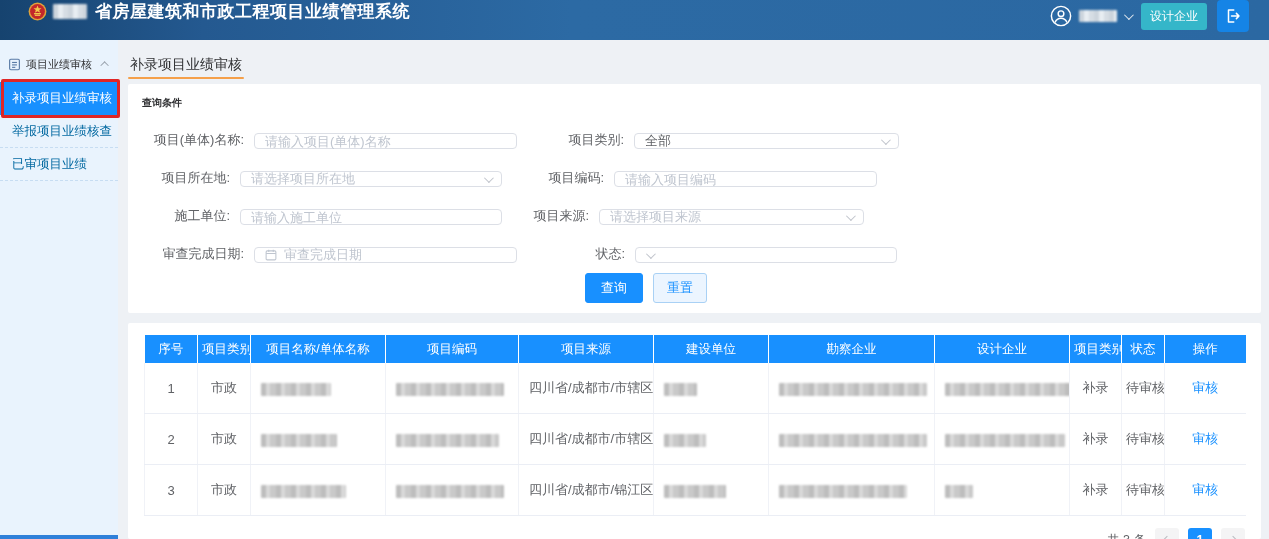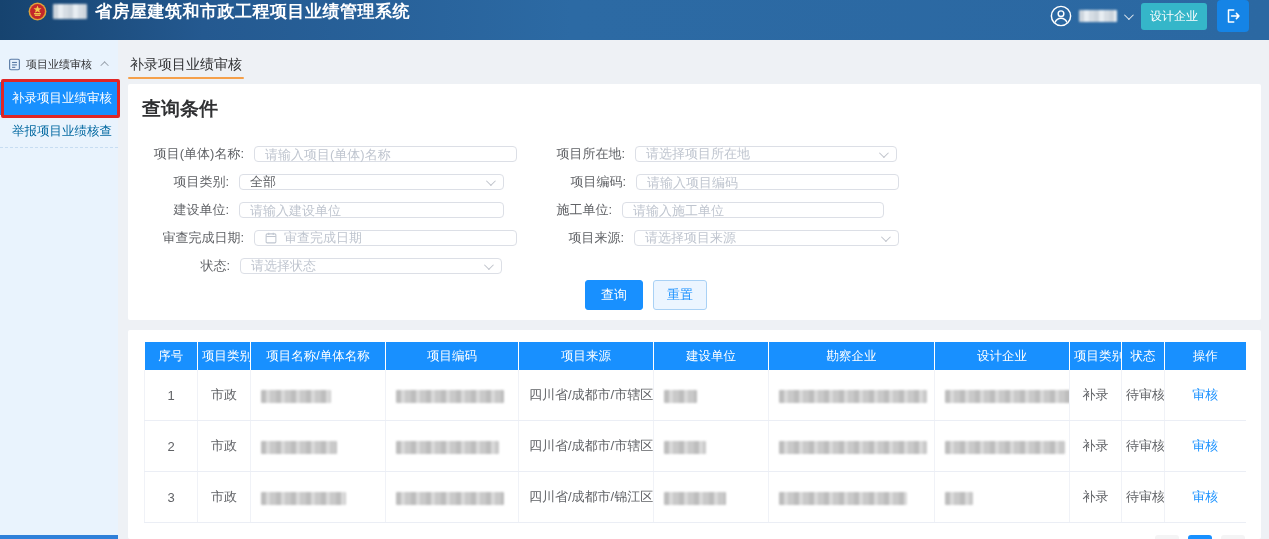--- a/index.html
+++ b/index.html
@@ -50,23 +50,23 @@
   .tabstrip { height:44px; display:flex; align-items:flex-end; padding-left:10px; flex-shrink:0; }
   .tab { font-size:14px; color:#303133; padding:0 2px 10px; position:relative; cursor:pointer; }
   .tab.active::after { content:''; position:absolute; left:0; right:0; bottom:5px; height:2px;
     background:#f5a04a; border-radius:1px; }
 
   .content { flex:1; padding:0 8px 0 10px; display:flex; flex-direction:column; overflow:hidden; }
   .panel { background:#fff; border-radius:2px; }
 
   
   .query-panel { padding:10px 14px 4px; flex-shrink:0; }
-  .qtitle { font-size:19px; font-weight:bold; color:#303133; margin:2px 0 18px; }
+  .qtitle { font-size:10px; font-weight:bold; color:#303133; margin:2px 0 11px; }
   .query-form { display:flex; flex-wrap:wrap; }
-  .fg { display:flex; align-items:center; height:28px; }
+  .fg { display:flex; align-items:flex-end; height:28px; margin-bottom:10px; }
   .fg.col0, .fg.col1 { margin-right:20px; }
   .flabel { text-align:right; padding-right:10px; font-size:13px; color:#606266; flex-shrink:0; }
   .col0 .flabel { width:112px; } .col0 .ctrl { width:263px; }
   .col1 .flabel { width:97px; }  .col1 .ctrl { width:265px; }
   .col2 .flabel { width:98px; }  .col2 .ctrl { width:262px; }
   .ctrl { height:16px; border:1px solid #dcdfe6; border-radius:4px; background:#fff;
     display:flex; align-items:center; padding:0 10px; font-size:13px; cursor:text; }
   .ctrl.select { cursor:pointer; }
   .ctrl input { border:none; outline:none; width:100%; font-size:13px; color:#606266; background:transparent; }
   .ctrl input::placeholder { color:#bfc5cf; }
@@ -145,97 +145,91 @@
         <line x1="5" y1="5.5" x2="11" y2="5.5" stroke="#5a7ba6" stroke-width="1.4"></line>
         <line x1="5" y1="8.5" x2="11" y2="8.5" stroke="#5a7ba6" stroke-width="1.4"></line>
         <line x1="5" y1="11.5" x2="9" y2="11.5" stroke="#5a7ba6" stroke-width="1.4"></line>
       </svg>
       <span>项目业绩审核</span>
       <span class="chev up"></span>
     </div>
     <nav>
         <div class="menu-item active">补录项目业绩审核</div>
         <div class="menu-item">举报项目业绩核查</div>
+        <div class="menu-item">已审项目业绩</div>
       </nav>
     <div class="annotation-box"></div>
     <div class="sidebar-bottom"></div>
   </aside>
 
   <main class="main">
     <div class="tabstrip">
       <div class="tab active">补录项目业绩审核</div>
     </div>
 
     <div class="content">
       <section class="panel query-panel">
         <h3 class="qtitle">查询条件</h3>
         <div class="query-form">
             <div class="fg col0">
               <label class="flabel">项目(单体)名称:</label>
               <div class="ctrl text">
                 <input placeholder="请输入项目(单体)名称" style="">
               </div>
             </div>
+            <div class="fg col1">
+              <label class="flabel">项目类别:</label>
+              <div class="ctrl select">
+                <span class="val">全部</span>
+                <span class="chev down"></span>
+              </div>
+            </div>
             <div class="fg col2">
               <label class="flabel">项目所在地:</label>
               <div class="ctrl select">
                 <span class="ph">请选择项目所在地</span>
                 <span class="chev down"></span>
               </div>
             </div>
-            <div class="fg col1">
-              <label class="flabel">项目类别:</label>
-              <div class="ctrl select">
-                <span class="val">全部</span>
-                <span class="chev down"></span>
-              </div>
-            </div>
             <div class="fg col0">
               <label class="flabel">项目编码:</label>
               <div class="ctrl text">
                 <input placeholder="请输入项目编码" style="">
               </div>
             </div>
-            <div class="fg col1">
-              <label class="flabel">建设单位:</label>
-              <div class="ctrl text">
-                <input placeholder="请输入建设单位" style="">
-              </div>
-            </div>
             <div class="fg col2">
               <label class="flabel">施工单位:</label>
               <div class="ctrl text">
                 <input placeholder="请输入施工单位" style="">
+              </div>
+            </div>
+            <div class="fg col1">
+              <label class="flabel">项目来源:</label>
+              <div class="ctrl select">
+                <span class="ph">请选择项目来源</span>
+                <span class="chev down"></span>
               </div>
             </div>
             <div class="fg col0">
               <label class="flabel">审查完成日期:</label>
               <div class="ctrl date">
                 <span class="cal-icon">
                   <svg width="12" height="12" viewBox="0 0 16 16">
                     <rect x="1.5" y="2.5" width="13" height="12" rx="1.5" fill="none" stroke="#bfc5cf" stroke-width="1.4"></rect>
                     <line x1="1.5" y1="6" x2="14.5" y2="6" stroke="#bfc5cf" stroke-width="1.4"></line>
                     <line x1="5" y1="1" x2="5" y2="4" stroke="#bfc5cf" stroke-width="1.4"></line>
                     <line x1="11" y1="1" x2="11" y2="4" stroke="#bfc5cf" stroke-width="1.4"></line>
                   </svg>
                 </span>
                 <span class="ph">审查完成日期</span>
               </div>
             </div>
-            <div class="fg col1">
-              <label class="flabel">项目来源:</label>
-              <div class="ctrl select">
-                <span class="ph">请选择项目来源</span>
-                <span class="chev down"></span>
-              </div>
-            </div>
             <div class="fg col2">
               <label class="flabel">状态:</label>
               <div class="ctrl select">
-                <span class="ph">请选择状态</span>
                 <span class="chev down"></span>
               </div>
             </div>
           </div>
         <div class="form-actions">
           <button class="btn-primary">查询</button>
           <button class="btn-plain">重置</button>
         </div>
       </section>
 

